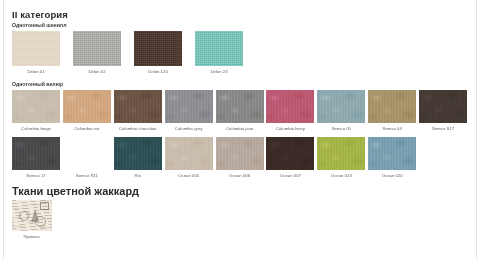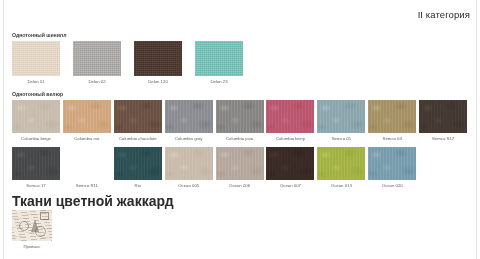--- a/index.html
+++ b/index.html
@@ -32,26 +32,25 @@
 
   #content {
     position: absolute;
     left: 12px;
     top: 9px;
     width: 458px;
   }
 
   .cat-title {
     font-size: 9.5px;
-    font-weight: normal;
+    font-weight: bold;
     color: #2b2b2b;
     letter-spacing: 0.1px;
     line-height: 11px;
-    margin-bottom: 12px;
-    text-align: right;
+    margin-bottom: 2px;
   }
 
   .sub-title {
     font-size: 5.2px;
     font-weight: bold;
     color: #3a3a3a;
     line-height: 7px;
     margin-bottom: 2px;
   }
 
@@ -120,21 +119,21 @@
     margin-top: 3px;
     white-space: nowrap;
   }
 
   .section-gap-chen { height: 6px; }
   .section-gap-vel  { height: 7px; }
   .row-gap          { height: 5px; }
 
   
   .jac-title {
-    font-size: 14px;
+    font-size: 11px;
     font-weight: bold;
     color: #2b2b2b;
     line-height: 11px;
     margin-bottom: 3px;
   }
 
   .jac-swatch {
     position: relative;
     width: 40px;
     height: 31px;

